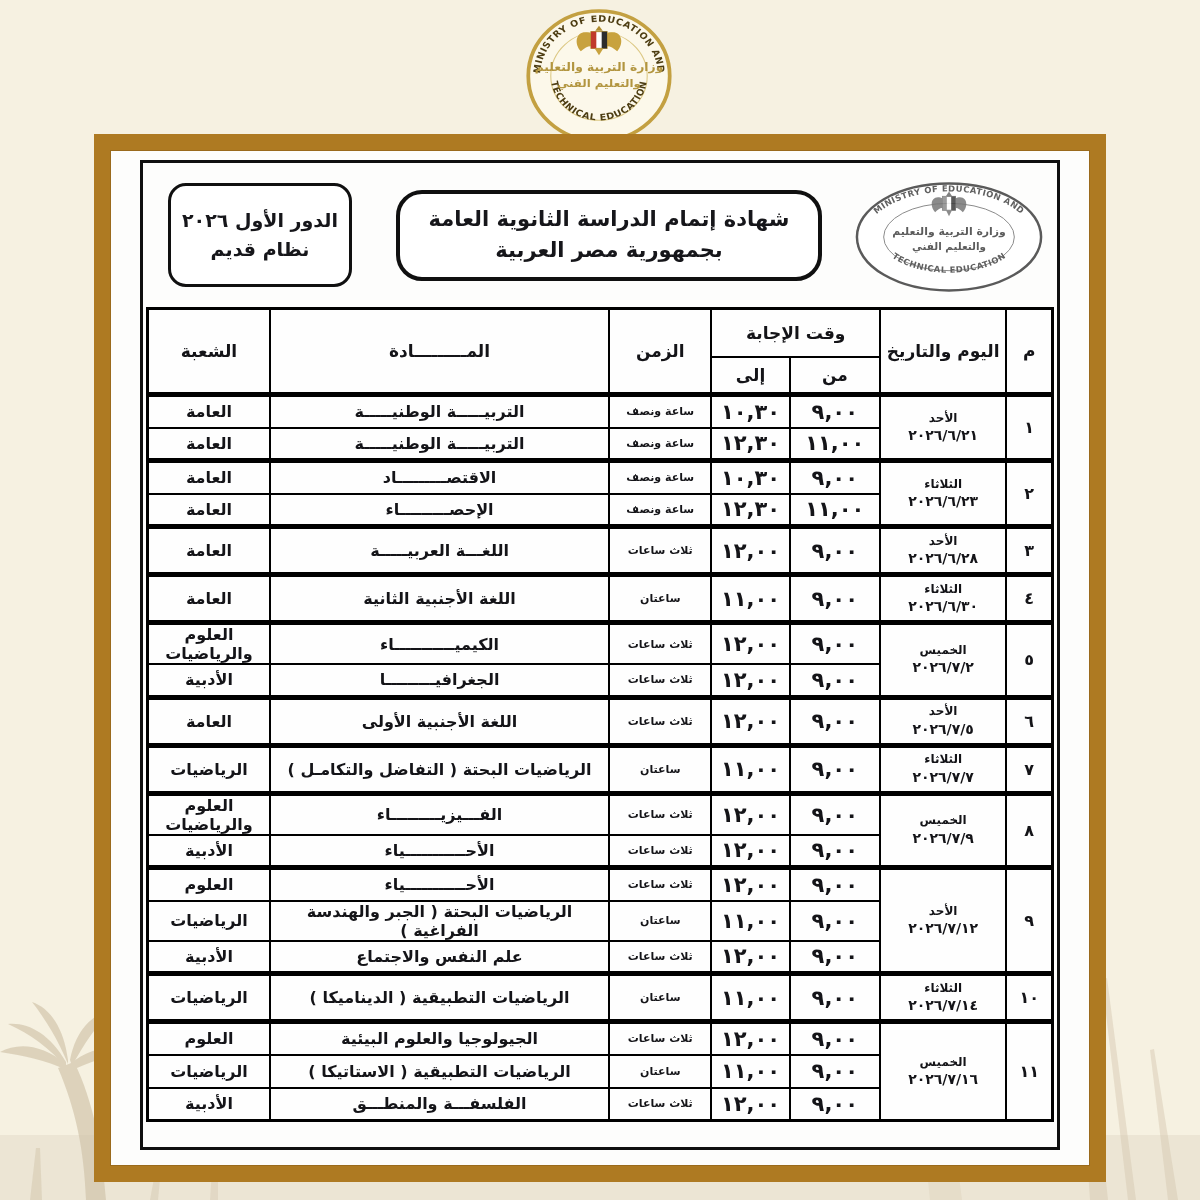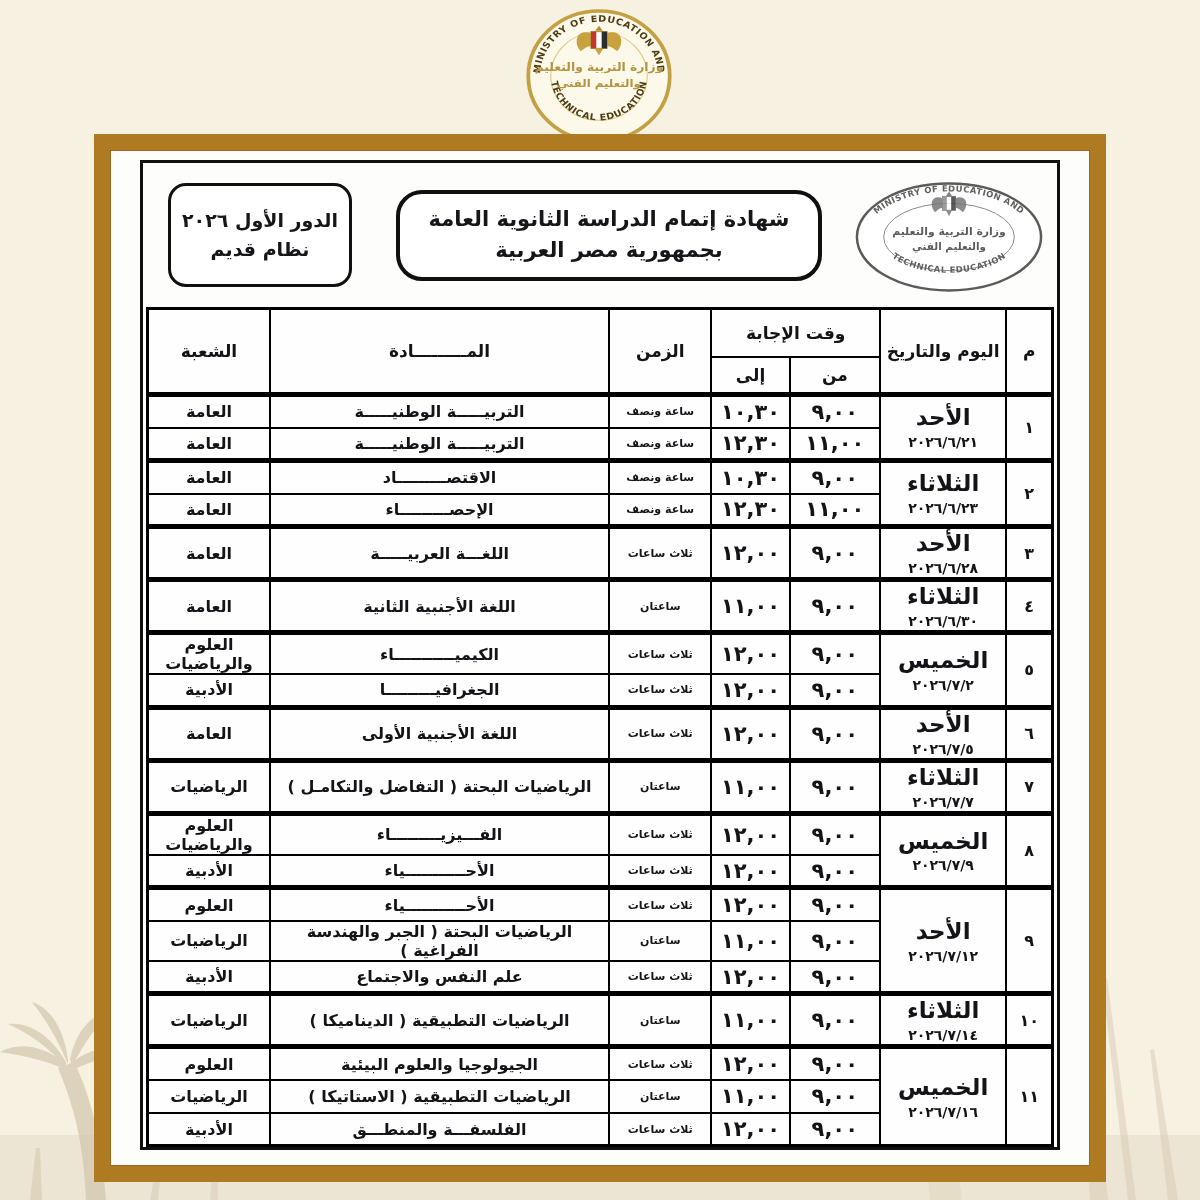--- a/index.html
+++ b/index.html
@@ -44,21 +44,21 @@
   }
   table.sched th, table.sched td{
     border:2px solid #000;text-align:center;vertical-align:middle;
     font-weight:bold;padding:0 2px;overflow:hidden;background:#fefefe;
   }
   tr.gs > td{border-top:5px solid #000;}
   tr.hr1{height:48px;} tr.hr2{height:38px;}
   tr.r34{height:33px;} tr.r46{height:48px;}
   .h-main{font-size:17px;}
   .c-serial{font-size:16px;}
-  .c-day .day{font-size:23px;line-height:1.3;}
+  .c-day .day{font-size:12px;line-height:1.3;}
   .c-day .date{font-size:14px;line-height:1.3;}
   .c-time{font-size:21px;letter-spacing:1px;}
   .c-dur{font-size:11px;}
   .c-sub{font-size:16px;}
   .c-br{font-size:16px;}
   .num{direction:ltr;unicode-bidi:isolate;}
 </style>
 </head>
 <body>
 

